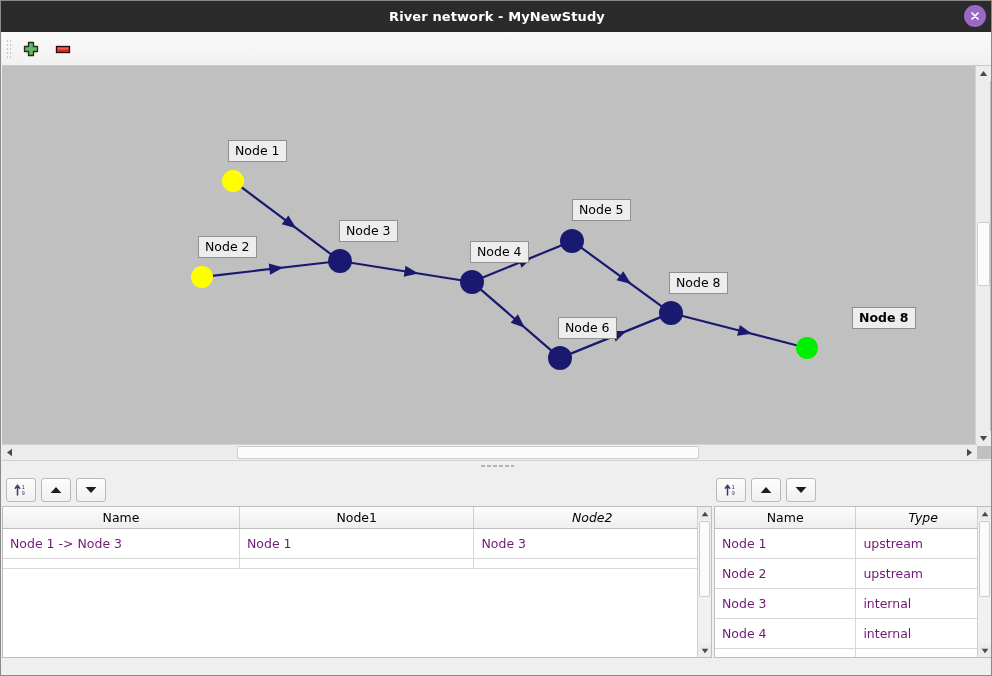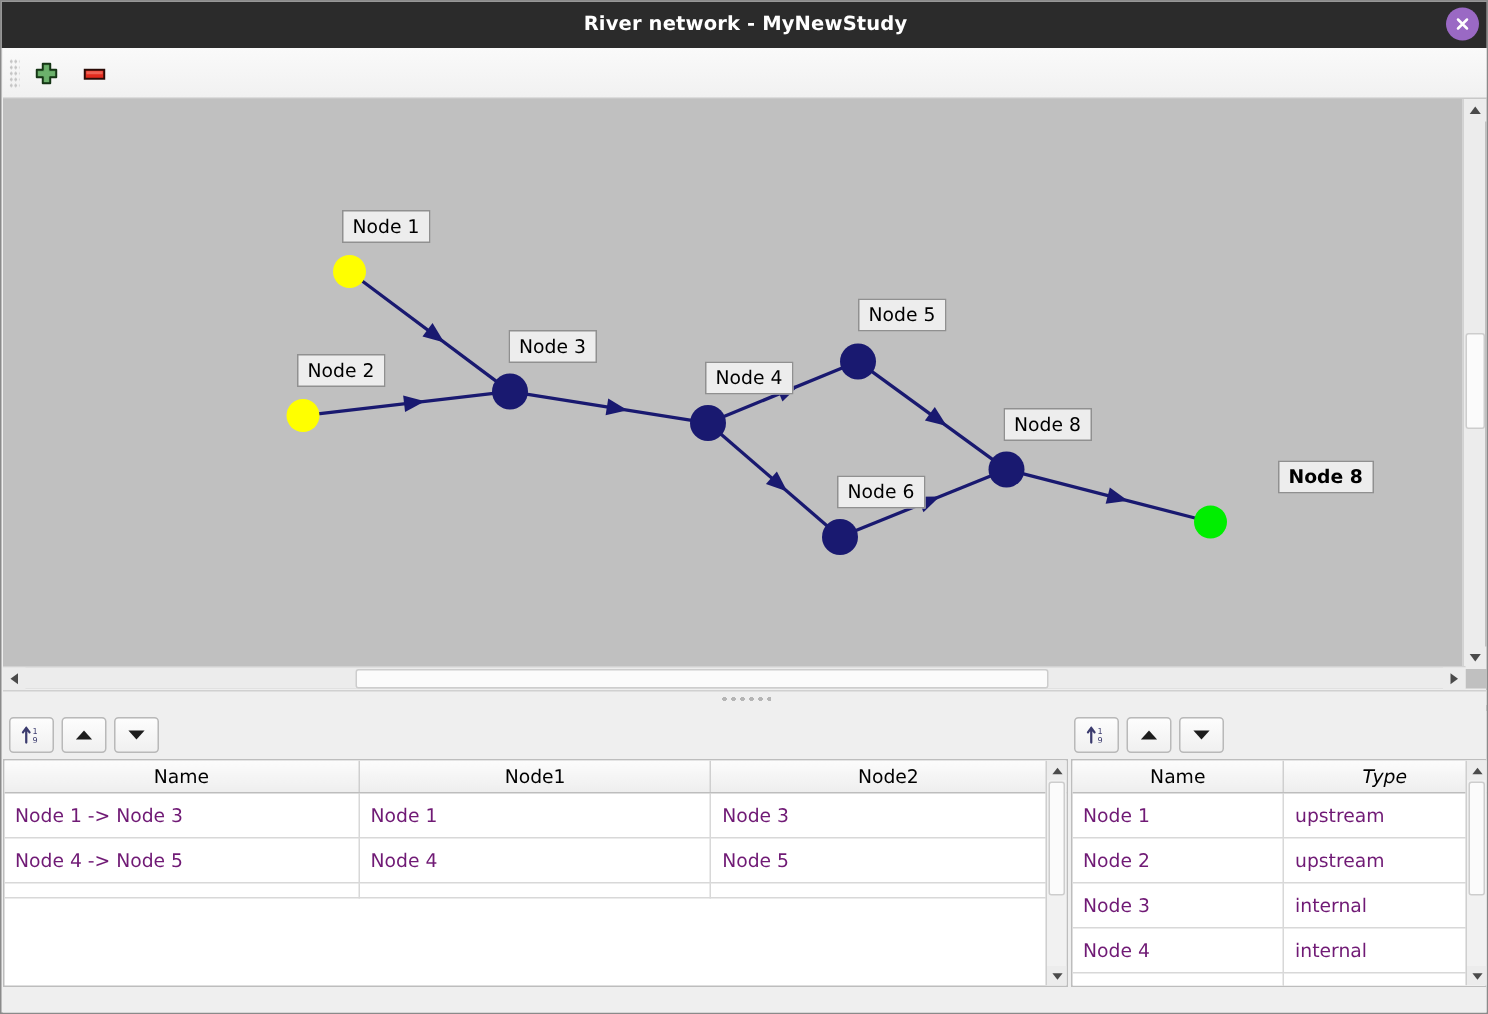--- a/index.html
+++ b/index.html
@@ -280,33 +280,28 @@
             <path d="M7 8 L12.4 2 L1.6 2 z" fill="#1d1d1d"></path>
             </svg>
         </div>
       </div>
       <div class="table-wrap">
         <table class="grid" id="branch-table">
           <thead>
               <tr id="branch-head">
                 <th style="width: 232px;">Name</th>
                 <th style="width: 230px;">Node1</th>
-                <th style="width: 232px;">Node2</th>
+                <th style="width: 232px; font-style: italic;">Node2</th>
               </tr>
             </thead>
           <tbody id="branch-body">
               <tr>
                 <td>Node 1 -&gt; Node 3</td>
                 <td>Node 1</td>
                 <td>Node 3</td>
-              </tr>
-              <tr>
-                <td>Node 4 -&gt; Node 5</td>
-                <td>Node 4</td>
-                <td>Node 5</td>
               </tr>
               <tr>
                 <td style="height: 10px;"></td>
                 <td style="height: 10px;"></td>
                 <td style="height: 10px;"></td>
               </tr>
             </tbody>
         </table>
         <div class="tbl-vsb">
           <div class="sb-arrow" style="left:0;top:0;width:13px;height:13px;">

